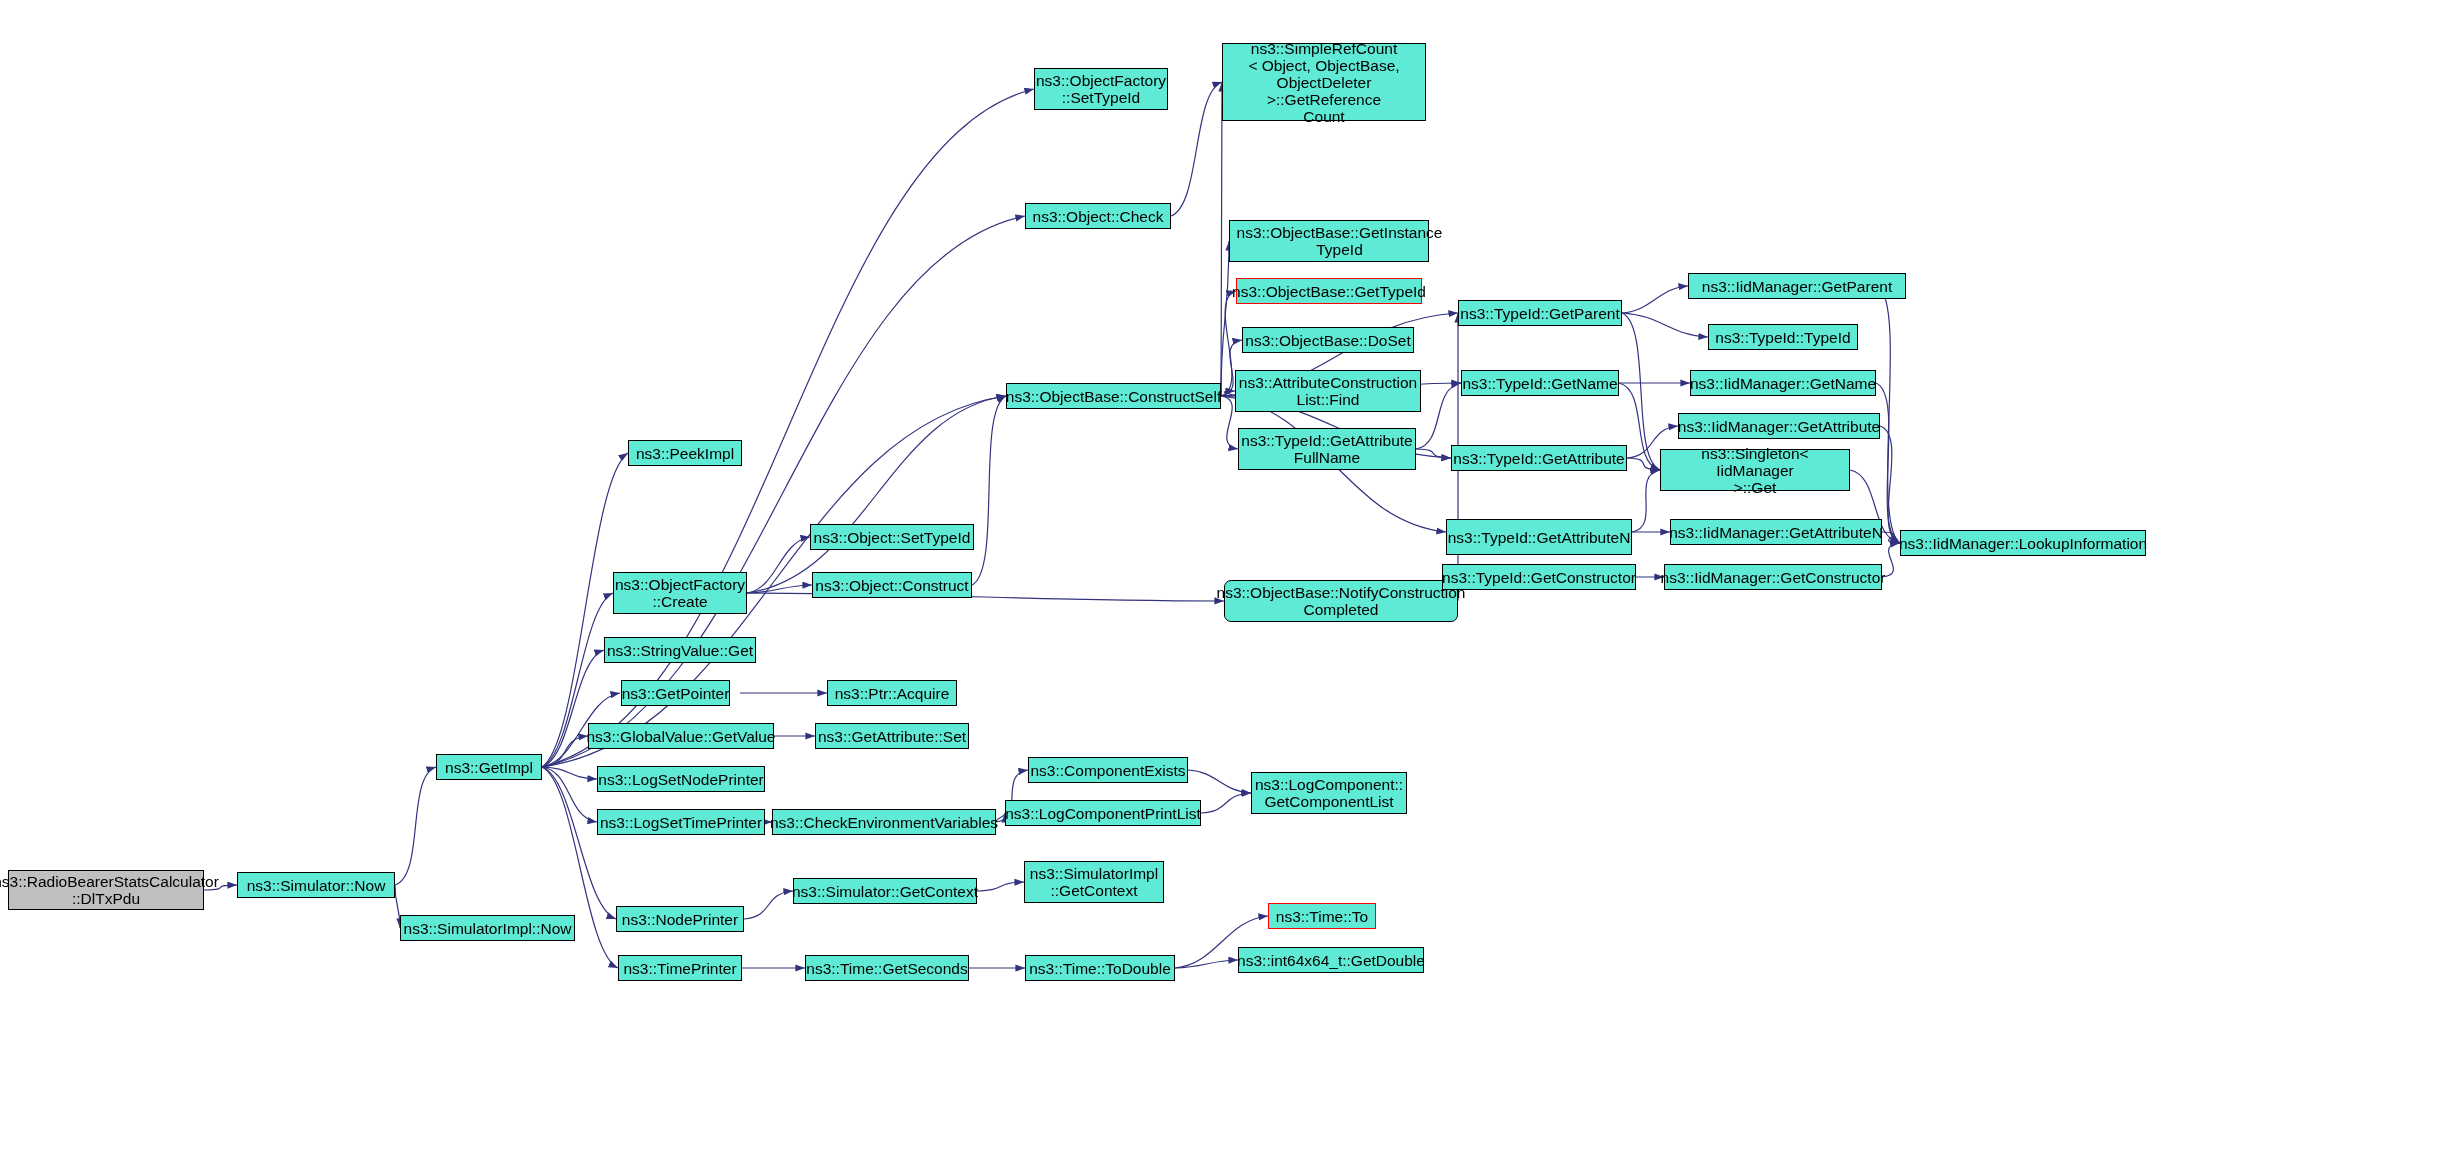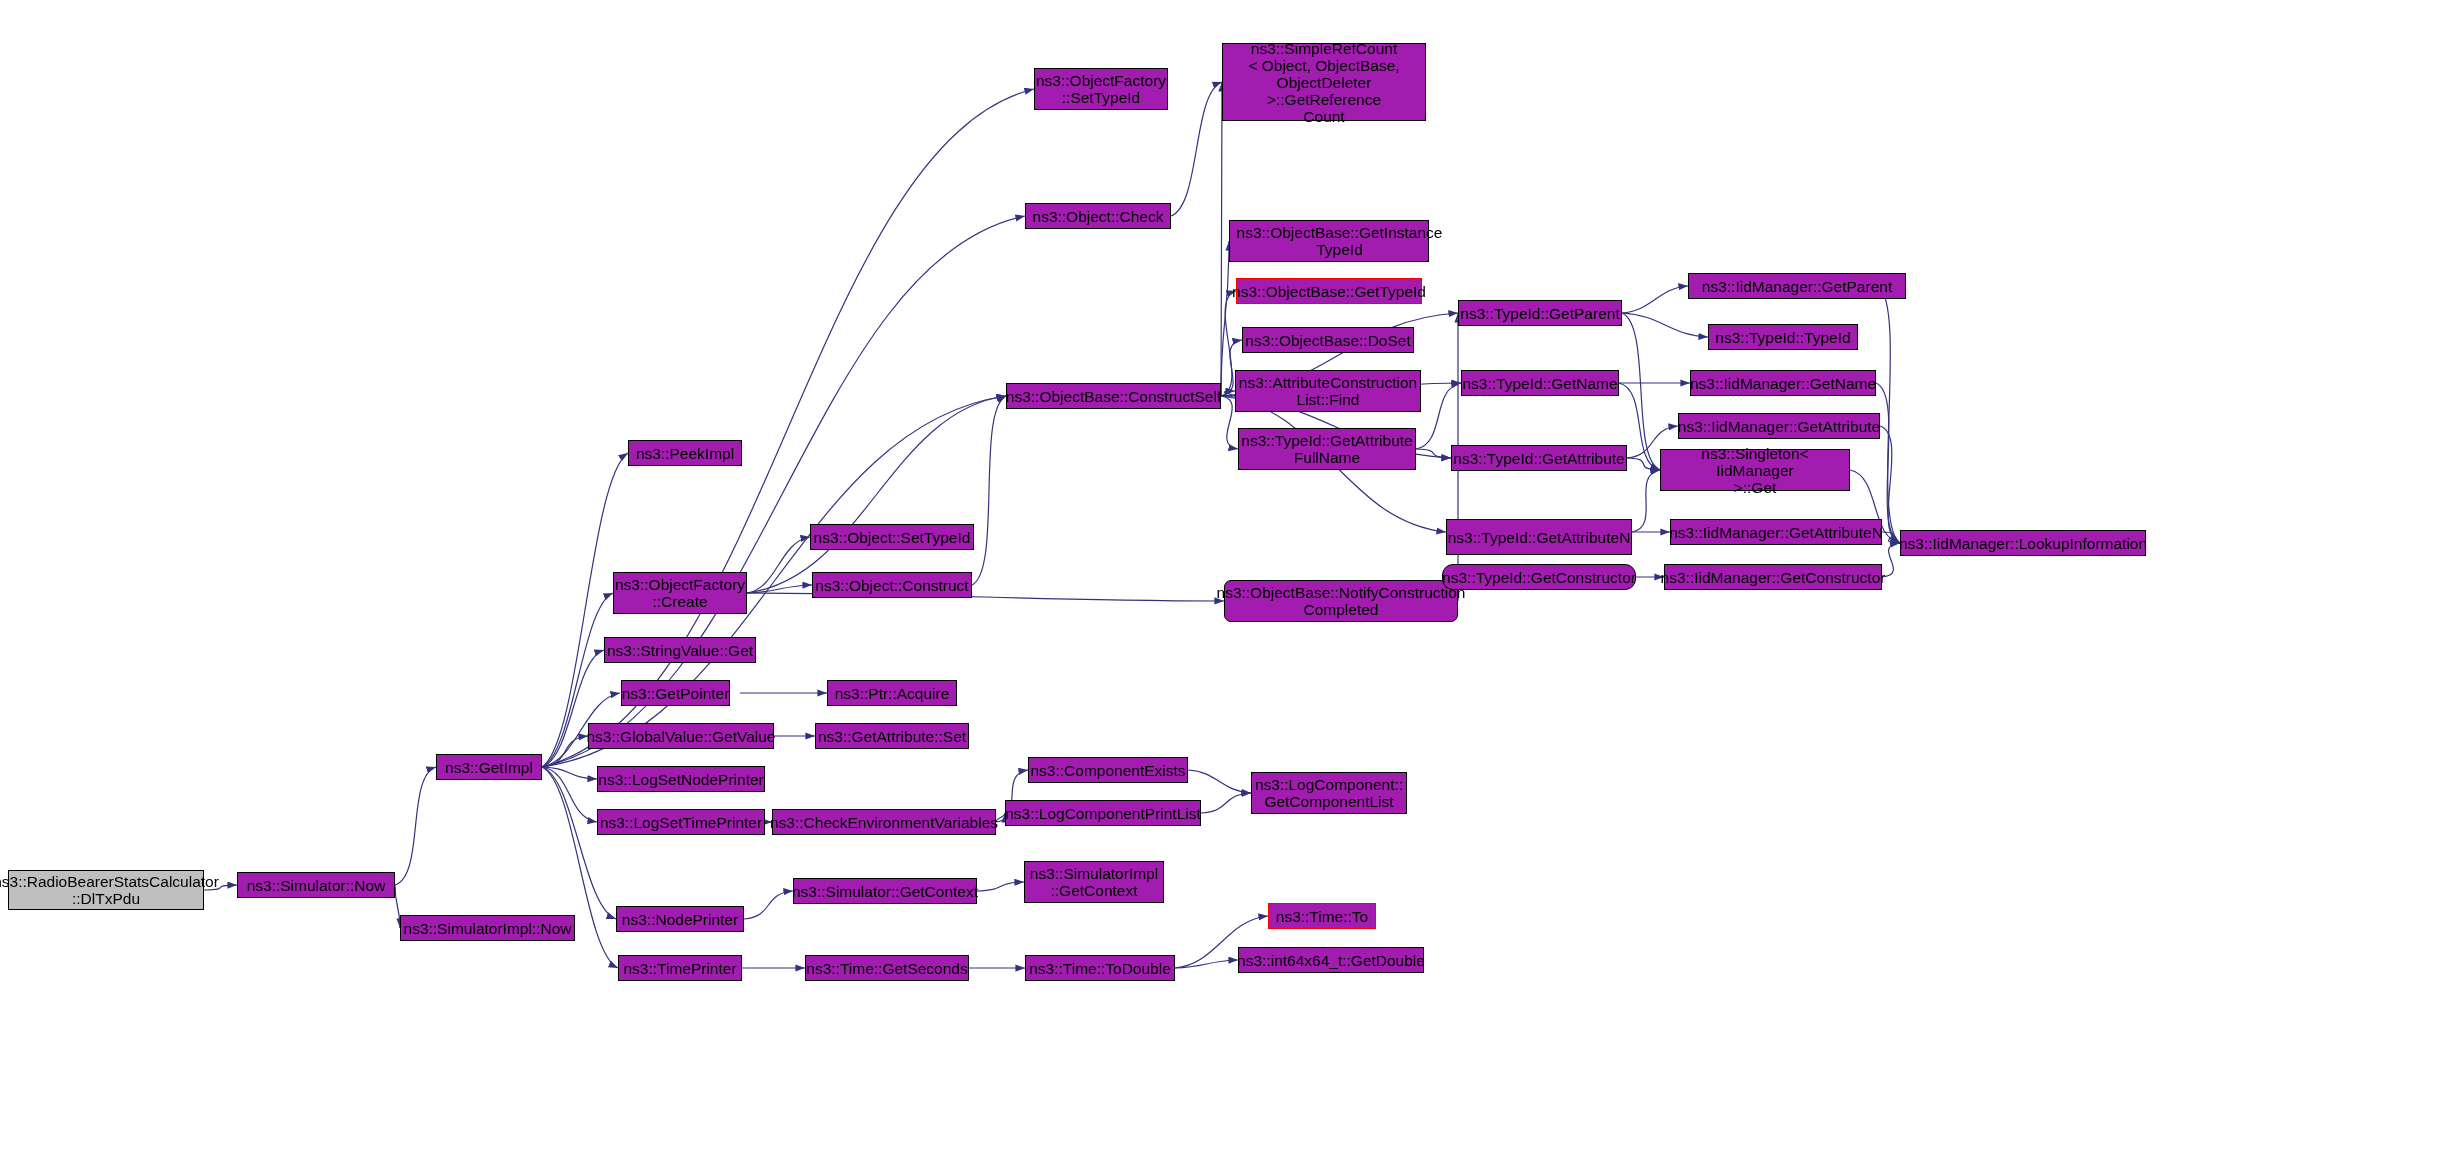--- a/index.html
+++ b/index.html
@@ -20,21 +20,21 @@
     left: 0;
     top: 0;
     width: 2445px;
     height: 1150px;
     pointer-events: none;
   }
   .node {
     position: absolute;
     box-sizing: border-box;
     border: 1px solid #000000;
-    background: #a21caf;
+    background: #5eead4;
     color: #000000;
     font-size: 15.5px;
     line-height: 17px;
     display: flex;
     align-items: center;
     justify-content: center;
     text-align: center;
     padding: 1px 3px;
     white-space: pre-line;
     z-index: 2;
@@ -170,21 +170,21 @@
       <div class="node" style="left: 1238px; top: 428px; width: 178px; height: 42px;">ns3::TypeId::GetAttribute
 FullName</div>
       <div class="node" style="left: 1251px; top: 772px; width: 156px; height: 42px;">ns3::LogComponent::
 GetComponentList</div>
       <div class="node highlight" style="left: 1268px; top: 903px; width: 108px; height: 26px;">ns3::Time::To</div>
       <div class="node" style="left: 1238px; top: 947px; width: 186px; height: 26px;">ns3::int64x64_t::GetDouble</div>
       <div class="node" style="left: 1458px; top: 300px; width: 164px; height: 26px;">ns3::TypeId::GetParent</div>
       <div class="node" style="left: 1461px; top: 370px; width: 158px; height: 26px;">ns3::TypeId::GetName</div>
       <div class="node" style="left: 1451px; top: 445px; width: 176px; height: 26px;">ns3::TypeId::GetAttribute</div>
       <div class="node" style="left: 1446px; top: 519px; width: 186px; height: 36px;">ns3::TypeId::GetAttributeN</div>
-      <div class="node" style="left: 1442px; top: 564px; width: 194px; height: 26px; border-radius: 11px;">ns3::TypeId::GetConstructor</div>
+      <div class="node" style="left: 1442px; top: 564px; width: 194px; height: 26px;">ns3::TypeId::GetConstructor</div>
       <div class="node" style="left: 1688px; top: 273px; width: 218px; height: 26px;">ns3::IidManager::GetParent</div>
       <div class="node" style="left: 1708px; top: 324px; width: 150px; height: 26px;">ns3::TypeId::TypeId</div>
       <div class="node" style="left: 1690px; top: 370px; width: 186px; height: 26px;">ns3::IidManager::GetName</div>
       <div class="node" style="left: 1678px; top: 413px; width: 202px; height: 26px;">ns3::IidManager::GetAttribute</div>
       <div class="node" style="left: 1660px; top: 449px; width: 190px; height: 42px;">ns3::Singleton&lt; IidManager
 &gt;::Get</div>
       <div class="node" style="left: 1670px; top: 519px; width: 212px; height: 26px;">ns3::IidManager::GetAttributeN</div>
       <div class="node" style="left: 1664px; top: 564px; width: 218px; height: 26px;">ns3::IidManager::GetConstructor</div>
       <div class="node" style="left: 1900px; top: 530px; width: 246px; height: 26px;">ns3::IidManager::LookupInformation</div>
     </div>

